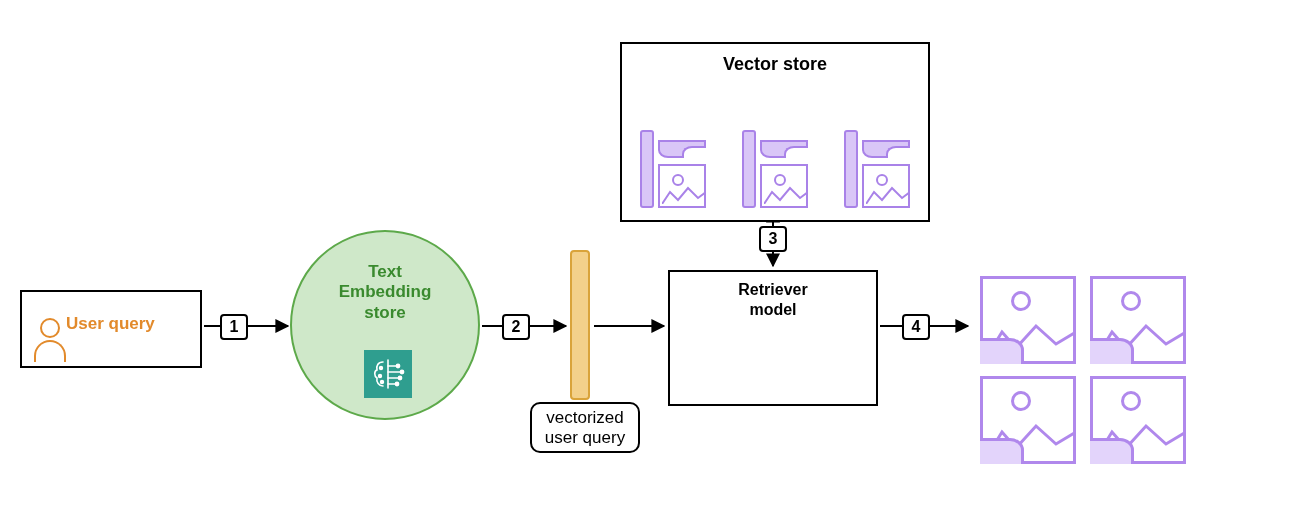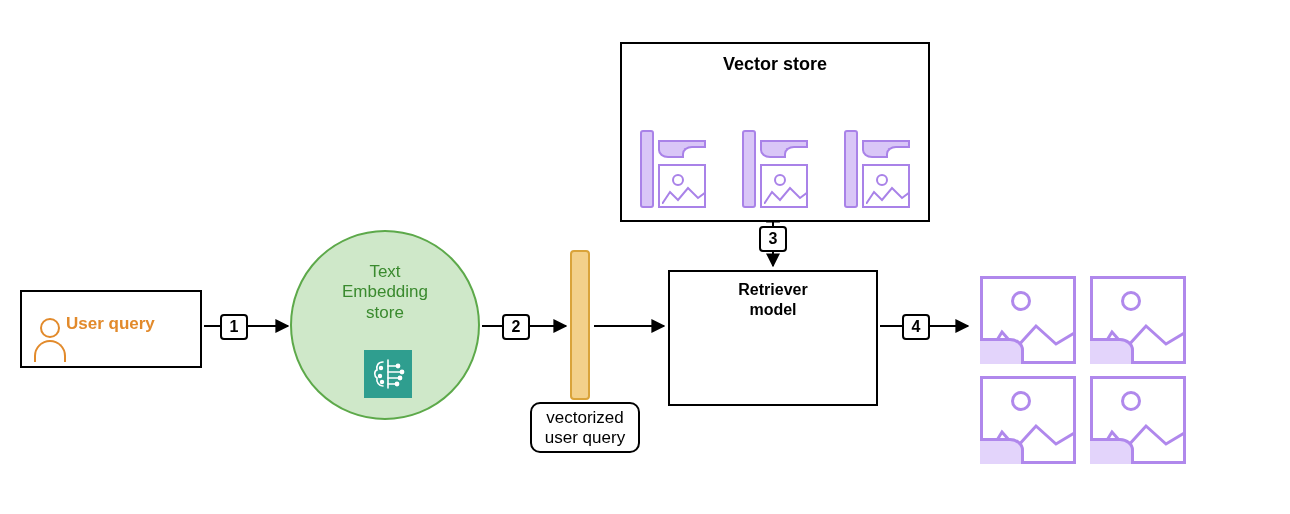--- a/index.html
+++ b/index.html
@@ -87,21 +87,21 @@
     border: 2px solid #5da94a;
     border-radius: 50%;
     box-sizing: border-box;
   }
   .embed-title {
     position: absolute;
     width: 100%;
     text-align: center;
     top: 30px;
     color: #3a8a2e;
-    font-weight: normal;
+    font-weight: bold;
     font-size: 17px;
     line-height: 1.2;
   }
   .brain-badge {
     position: absolute;
     left: 72px; top: 118px;
     width: 48px; height: 48px;
     background: #2f9e8f;
     display: flex;
     align-items: center;

